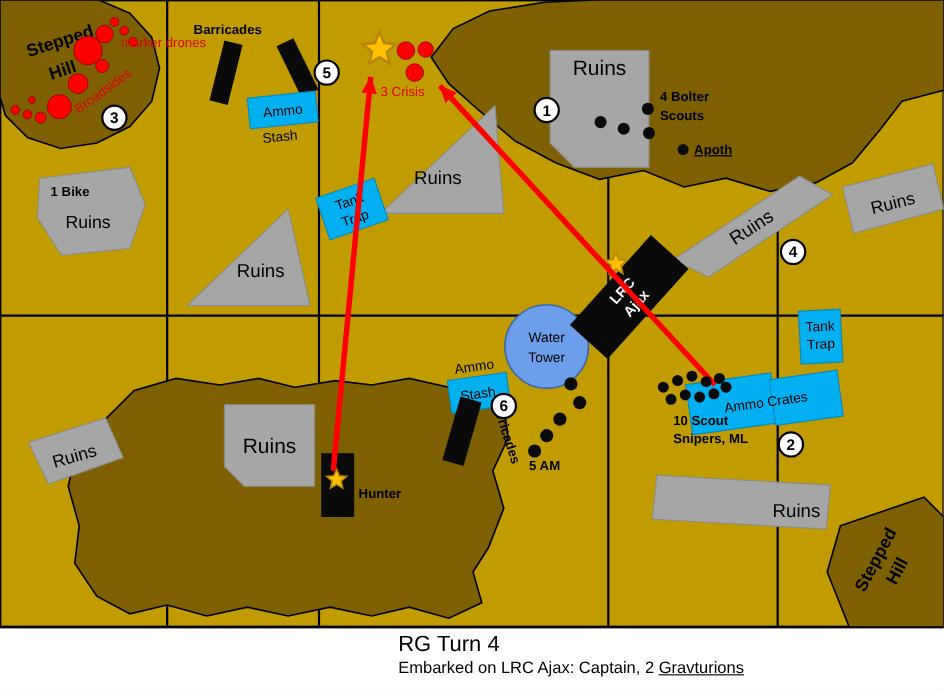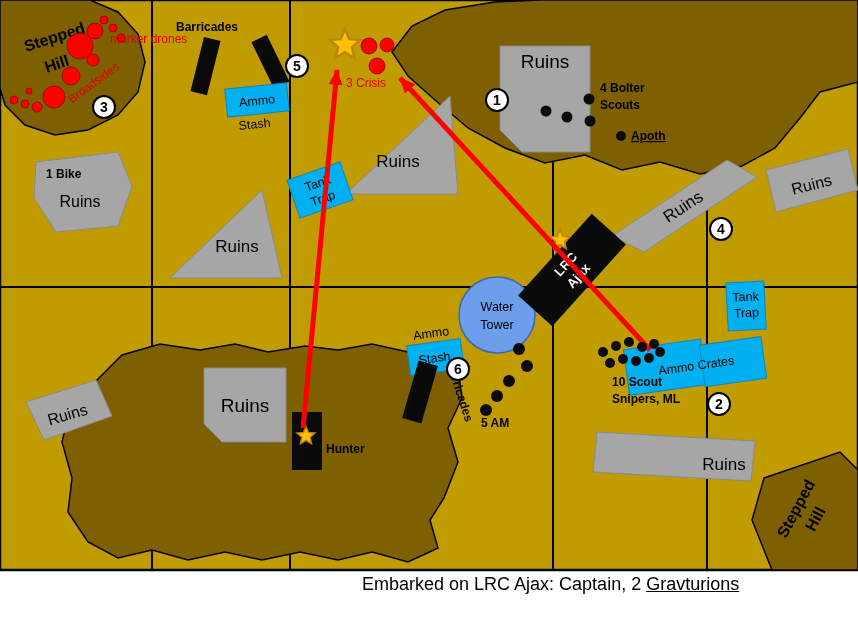--- a/index.html
+++ b/index.html
@@ -21,21 +21,21 @@
   .lbl-ruins-lg{font-size:19px;}
   .lbl-ruins-sm{font-size:16px;}
   .lbl-unit{font-size:12px;font-weight:bold;}
   .lbl-red{font-size:12px;fill:#E00000;}
   .lbl-obj{font-size:12.5px;}
   .lbl-hill{font-size:16px;font-weight:bold;}
   .lbl-lrc{font-size:13px;font-weight:bold;fill:#ffffff;}
   .arrow{stroke:#FF0000;stroke-width:5;}
   .caption{position:absolute;left:362px;top:574px;color:#000;font-family:"Liberation Sans",sans-serif;}
   .caption-title{font-size:20px;line-height:24px;}
-  .caption-note{font-size:18px;line-height:20px;}
+  .caption-note{font-size:15px;line-height:20px;}
   .caption-note .u{text-decoration:underline;}
 </style>
 </head>
 <body>
 
 <div class="page">
 <svg width="858" height="627" viewBox="0 0 858 627">
   <defs>
     <path id="star" d="M0,-10 L2.64,-3.64 L9.51,-3.09 L4.28,1.39 L5.88,8.09 L0,4.5 L-5.88,8.09 L-4.28,1.39 L-9.51,-3.09 L-2.64,-3.64 Z"></path>
     <marker id="arrowhead" markerUnits="userSpaceOnUse" markerWidth="20" markerHeight="16" refX="15" refY="7" orient="auto">
@@ -211,15 +211,16 @@
   <circle cx="721" cy="229" r="11" class="numcircle"></circle>
   <text x="721" y="234" text-anchor="middle" class="numtext">4</text>
   <circle cx="297" cy="66" r="11" class="numcircle"></circle>
   <text x="297" y="71" text-anchor="middle" class="numtext">5</text>
   <circle cx="458" cy="369" r="11" class="numcircle"></circle>
   <text x="458" y="374" text-anchor="middle" class="numtext">6</text>
 </svg>
 
 
 <div class="caption">
+  <div class="caption-title">RG Turn 4</div>
   <div class="caption-note"><span>Embarked on LRC Ajax: Captain, 2 </span><span class="u">Gravturions</span></div>
 </div>
 </div>
 
 </body></html>

